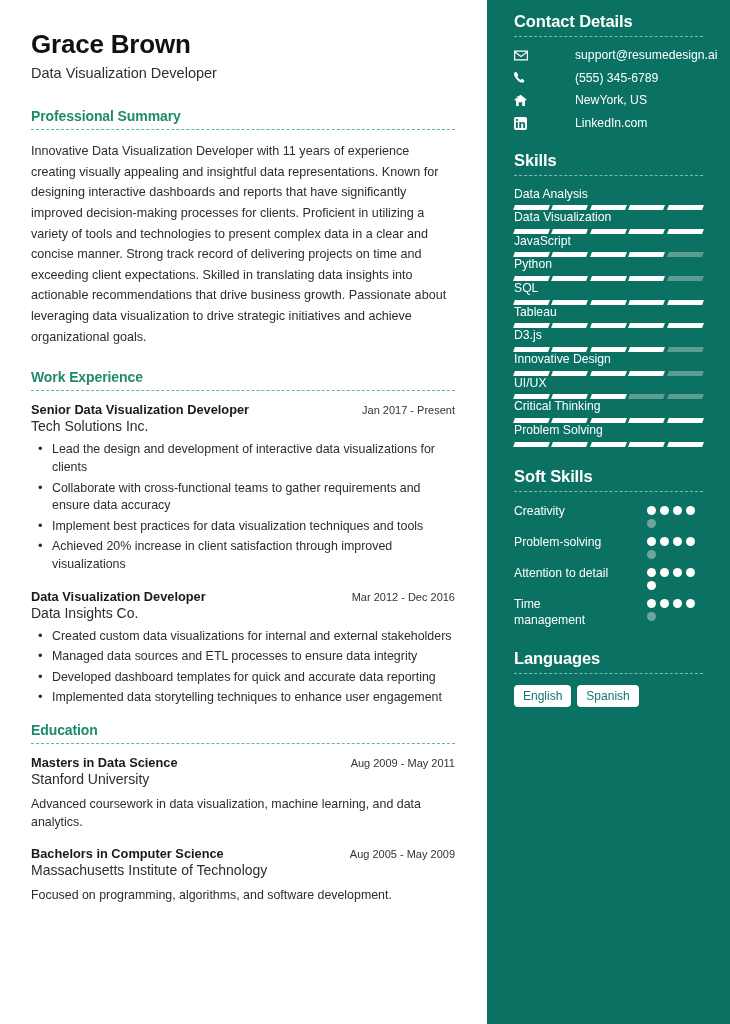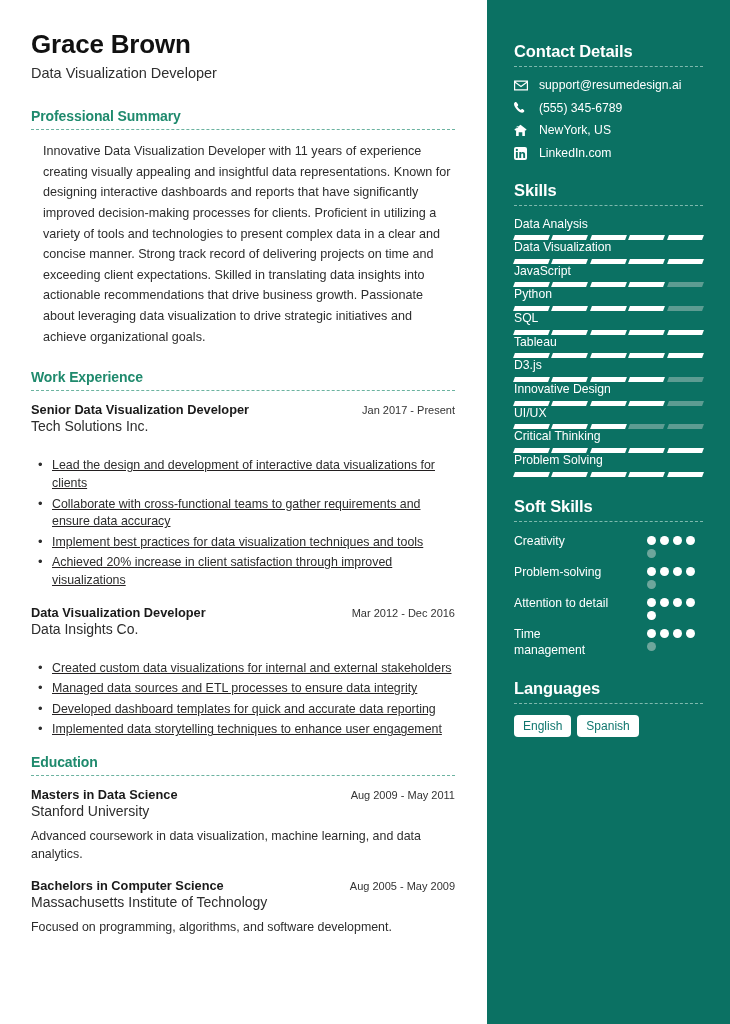--- a/index.html
+++ b/index.html
@@ -53,21 +53,21 @@
   .dash-rule {
     border: 0;
     border-top: 1.5px dashed #6bb3a0;
     margin: 0 0 11px 0;
     height: 0;
   }
   .summary-text {
     font-size: 12.6px;
     line-height: 1.64;
     color: #2d2d2d;
-    margin: 0 0 22px 12px;
+    margin: 0 0 22px 0;
     text-align: left;
   }
 
   .entry { margin-bottom: 15px; }
   .entry-top {
     display: flex;
     align-items: baseline;
     justify-content: space-between;
   }
   .entry-title {
@@ -81,24 +81,23 @@
     white-space: nowrap;
     padding-left: 10px;
     margin-left: 12px;
   }
   .entry-org {
     font-size: 14px;
     color: #2d2d2d;
     margin-top: 1px;
   }
   .bullets {
-    margin: 23px 0 0 0;
+    margin: 7px 0 0 0;
     padding-left: 21px;
     list-style: none;
-    text-decoration: underline;
   }
   .bullets li {
     font-size: 12.4px;
     line-height: 1.42;
     color: #2d2d2d;
     margin-bottom: 3px;
     position: relative;
   }
   .bullets li::before {
     content: "\2022";
@@ -114,21 +113,21 @@
     color: #2d2d2d;
     margin-top: 9px;
   }
   .edu-entry { margin-bottom: 14px; }
 
   
   .sidebar {
     width: 243px;
     background: #0b7163;
     box-sizing: border-box;
-    padding: 42px 27px 0 27px;
+    padding: 12px 27px 0 27px;
     color: #ffffff;
   }
   .side-heading {
     font-size: 16.5px;
     font-weight: bold;
     color: #ffffff;
     margin: 0 0 5px 0;
     letter-spacing: -0.1px;
   }
   .side-rule {
@@ -136,20 +135,21 @@
     border-top: 1.5px dashed #7fb9ae;
     margin: 0 0 11px 0;
     height: 0;
   }
   .side-block { margin-bottom: 20px; }
 
   .contact-row {
     display: flex;
     align-items: center;
     margin-bottom: 8px;
+    gap: 36px;
   }
   .contact-icon {
     width: 17px;
     min-width: 17px;
     display: inline-flex;
     align-items: center;
     justify-content: flex-start;
     margin-right: 8px;
   }
   .contact-icon svg { display: block; }

